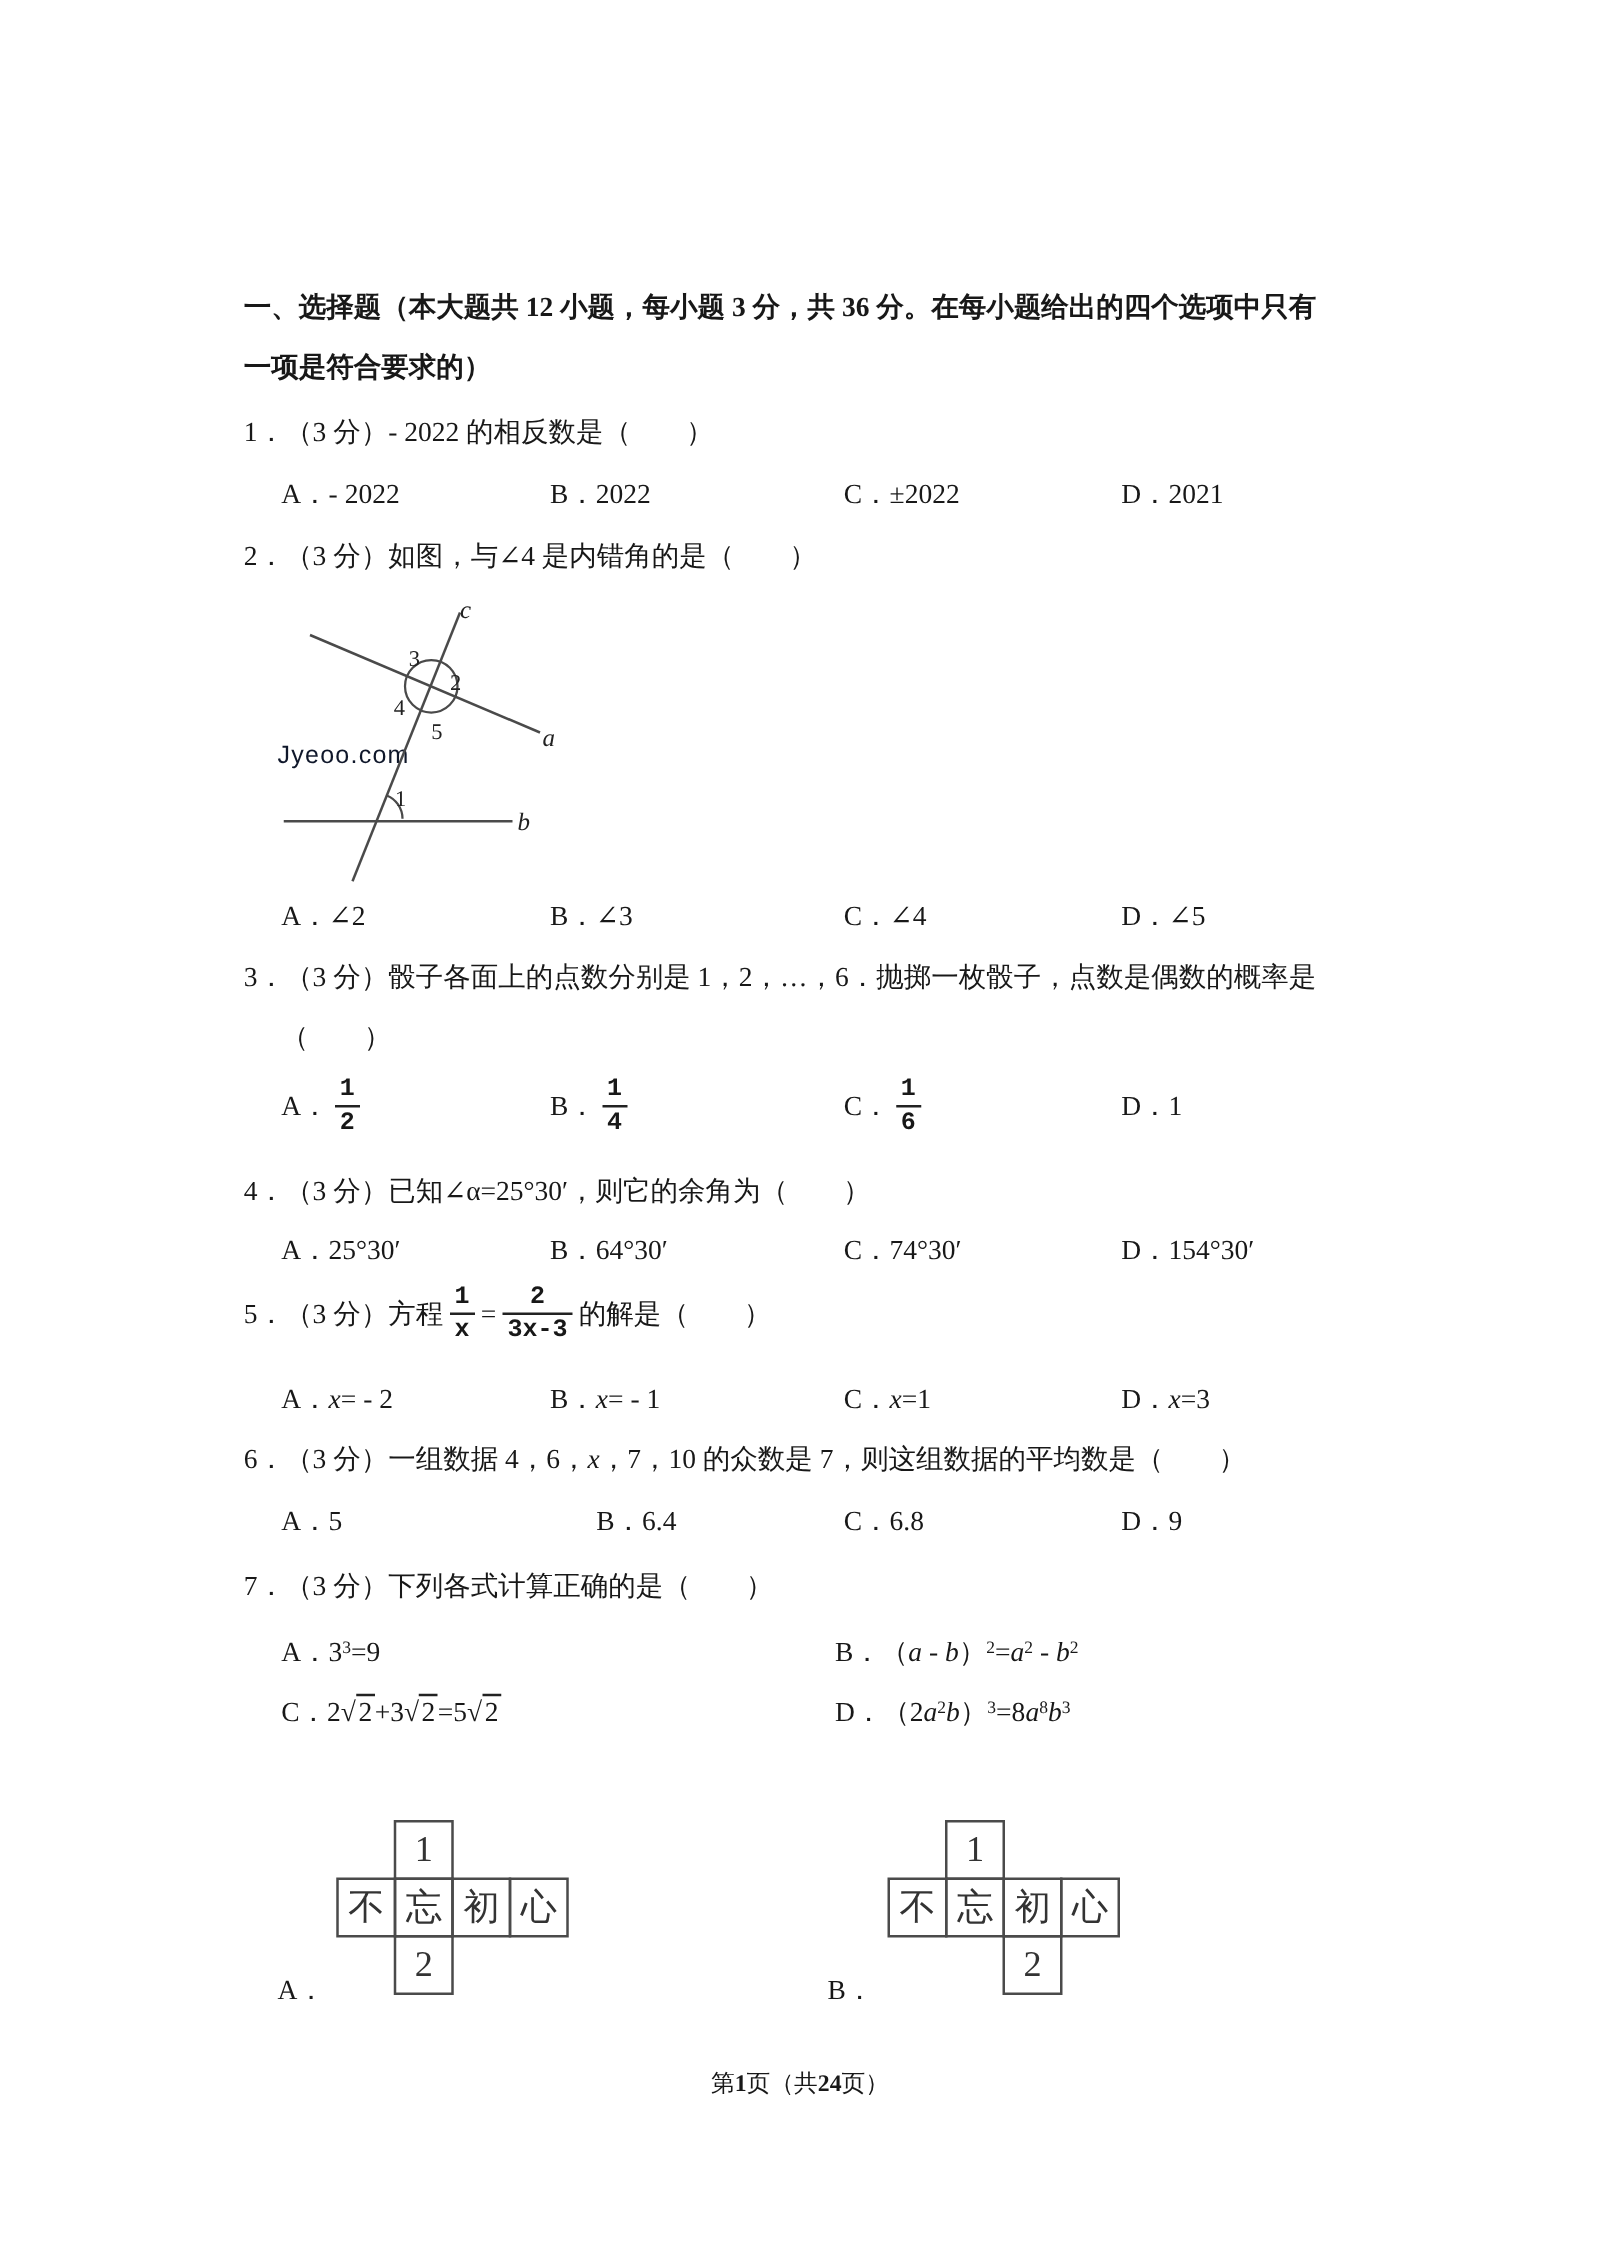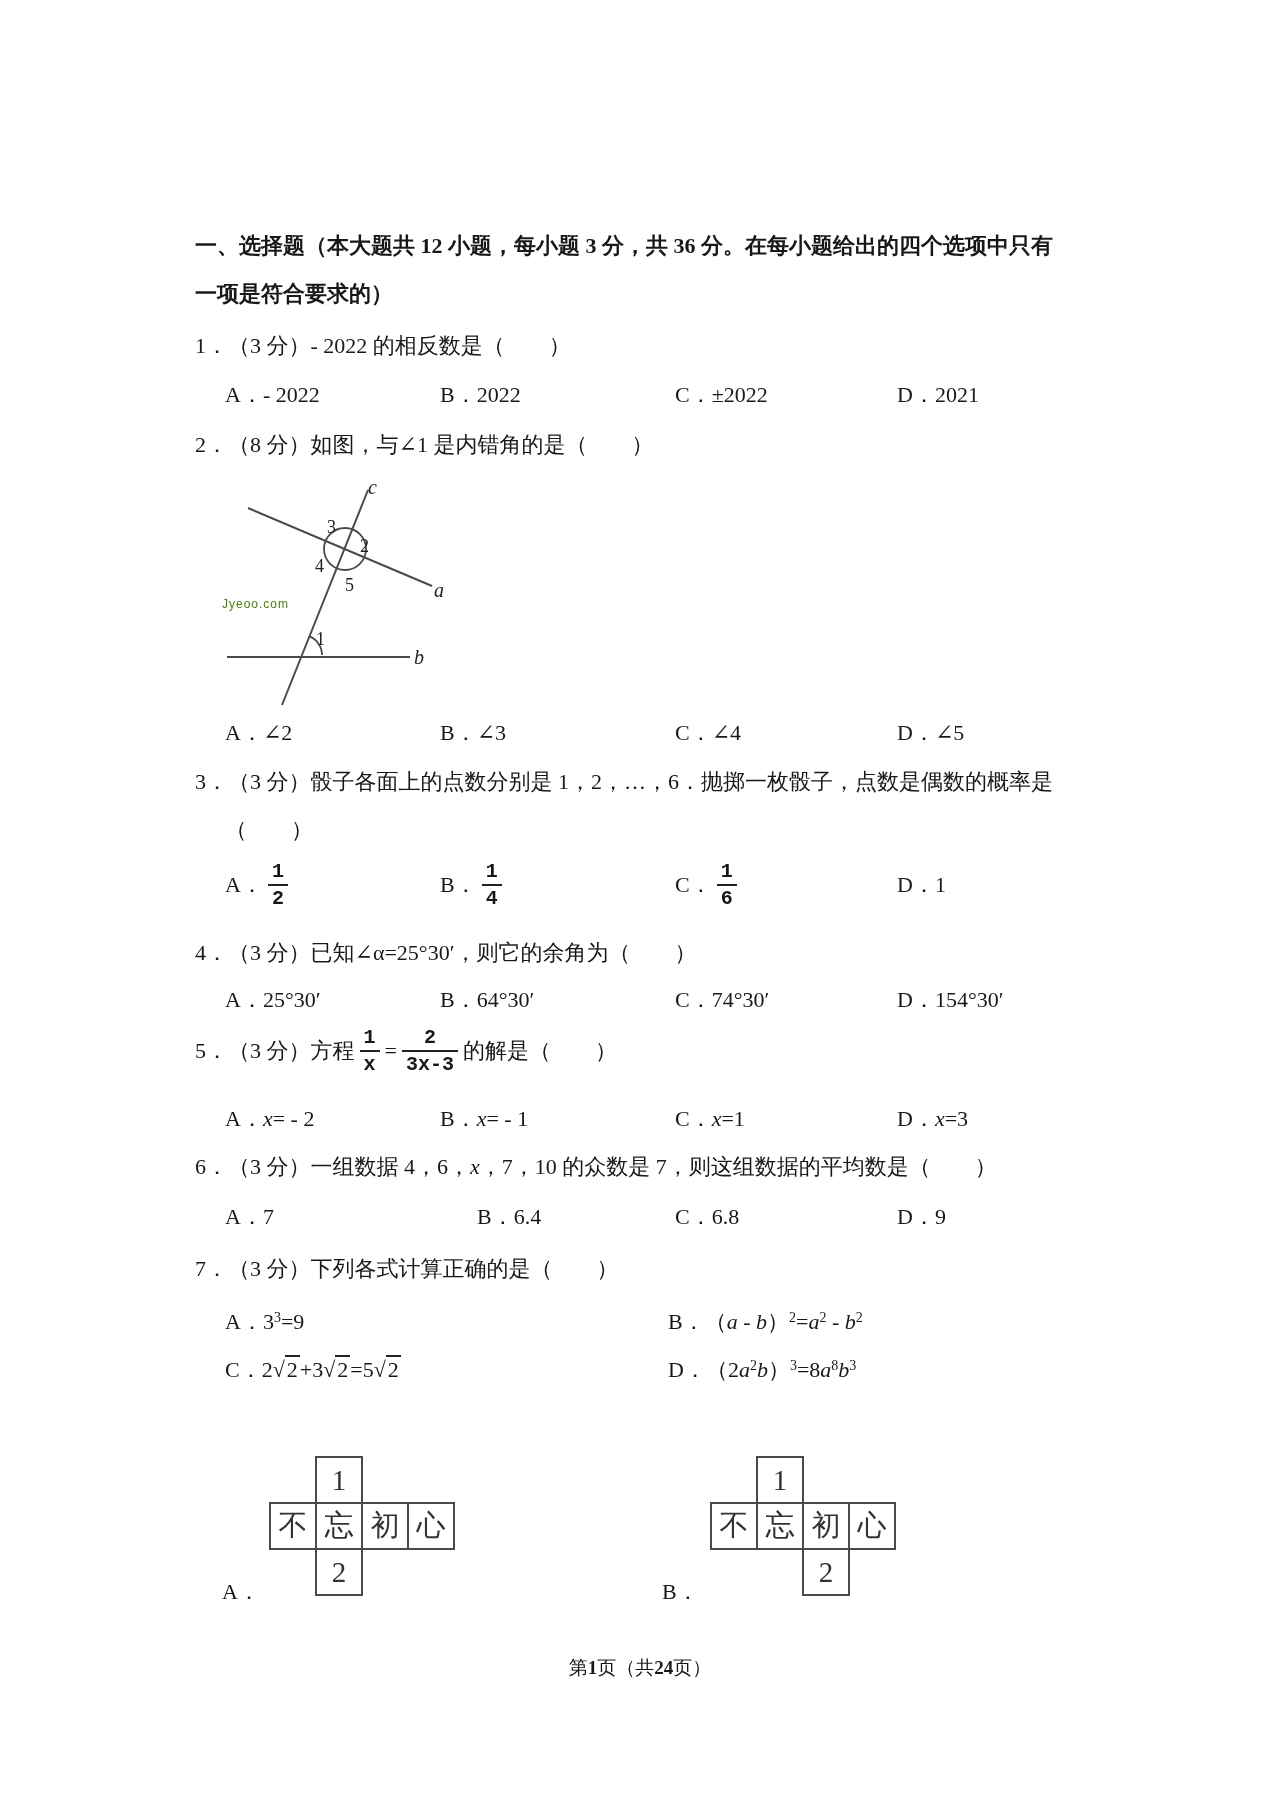--- a/index.html
+++ b/index.html
@@ -15,42 +15,42 @@
   .frac{display:inline-block;text-align:center;vertical-align:middle;margin:0 5px;
         font-family:"Liberation Mono","DejaVu Sans Mono",monospace;font-weight:bold;
         font-size:20px;line-height:1.25;}
   .frac .num{display:block;border-bottom:2px solid #222;padding:0 4px;}
   .frac .den{display:block;padding:0 4px;}
   sup{font-size:14px;vertical-align:7px;line-height:0;}
   i{font-style:italic;}
   .vl{border-top:2px solid #222;padding:0 2px;}
   .cell{position:absolute;width:48px;height:48px;border:2px solid #4a4a4a;box-sizing:border-box;
         display:flex;align-items:center;justify-content:center;font-size:29px;color:#333;}
-  .watermark{color:#4d7c0f;font-size:12px;letter-spacing:1px;font-family:"Liberation Sans",sans-serif;}
+  .watermark{color:#0f172a;font-size:20px;letter-spacing:1px;font-family:"Liberation Sans",sans-serif;}
   .footer{width:100%;text-align:center;font-size:19px;line-height:24px;}
   svg text{font-family:"Liberation Serif","DejaVu Serif",serif;}
   .figlab{font-size:20px;font-style:italic;fill:#222;}
   .fignum{font-size:18px;fill:#222;}
 </style>
 </head>
 <body>
 
 <div class="page">
 
 
   <div class="abs bold" style="top:232px;left:195px;">一、选择题（本大题共 12 小题，每小题 3 分，共 36 分。在每小题给出的四个选项中只有</div>
   <div class="abs bold" style="top:280px;left:195px;">一项是符合要求的）</div>
 
   <div class="abs" style="top:332px;left:195px;">1．（3 分）- 2022 的相反数是（　　）</div>
   <span class="abs" style="top:381px;left:225px;">A．- 2022</span>
   <span class="abs" style="top:381px;left:440px;">B．2022</span>
   <span class="abs" style="top:381px;left:675px;">C．±2022</span>
   <span class="abs" style="top:381px;left:897px;">D．2021</span>
 
-  <div class="abs" style="top:431px;left:195px;">2．（8 分）如图，与∠1 是内错角的是（　　）</div>
+  <div class="abs" style="top:431px;left:195px;">2．（3 分）如图，与∠4 是内错角的是（　　）</div>
 
   <div class="abs watermark" style="top:590px;left:222px;">Jyeoo.com</div>
 
   <svg class="abs" style="left:190px;top:470px;" width="270" height="245" viewBox="0 0 270 245">
     <line x1="178" y1="20" x2="92" y2="235" stroke="#4a4a4a" stroke-width="2"></line>
     <line x1="58" y1="38" x2="242" y2="116" stroke="#4a4a4a" stroke-width="2"></line>
     <line x1="37" y1="187" x2="220" y2="187" stroke="#4a4a4a" stroke-width="2"></line>
     <circle cx="155" cy="79" r="21" fill="none" stroke="#4a4a4a" stroke-width="1.8"></circle>
     <path d="M119.4 166.4 A20 20 0 0 1 132 185" fill="none" stroke="#4a4a4a" stroke-width="1.8"></path>
     <text x="178" y="24" class="figlab">c</text>
@@ -117,21 +117,21 @@
     <span>的解是（　　）</span>
   </div>
   <span class="abs" style="top:1105px;left:225px;"><span>A．</span><i>x</i><span>= - 2</span></span>
   <span class="abs" style="top:1105px;left:440px;"><span>B．</span><i>x</i><span>= - 1</span></span>
   <span class="abs" style="top:1105px;left:675px;"><span>C．</span><i>x</i><span>=1</span></span>
   <span class="abs" style="top:1105px;left:897px;"><span>D．</span><i>x</i><span>=3</span></span>
 
   <div class="abs" style="top:1153px;left:195px;">
     <span>6．（3 分）一组数据 4，6，</span><i>x</i><span>，7，10 的众数是 7，则这组数据的平均数是（　　）</span>
   </div>
-  <span class="abs" style="top:1203px;left:225px;">A．7</span>
+  <span class="abs" style="top:1203px;left:225px;">A．5</span>
   <span class="abs" style="top:1203px;left:440px;margin-left:37px;">B．6.4</span>
   <span class="abs" style="top:1203px;left:675px;">C．6.8</span>
   <span class="abs" style="top:1203px;left:897px;">D．9</span>
 
   <div class="abs" style="top:1255px;left:195px;">7．（3 分）下列各式计算正确的是（　　）</div>
 
   <span class="abs" style="top:1308px;left:225px;"><span>A．</span><span>3</span><sup>3</sup><span>=9</span></span>
 
   <span class="abs" style="top:1308px;left:668px;"><span>B．</span><span>（</span><i>a</i><span> - </span><i>b</i><span>）</span><sup>2</sup><span>=</span><i>a</i><sup>2</sup><span> - </span><i>b</i><sup>2</sup></span>
 

